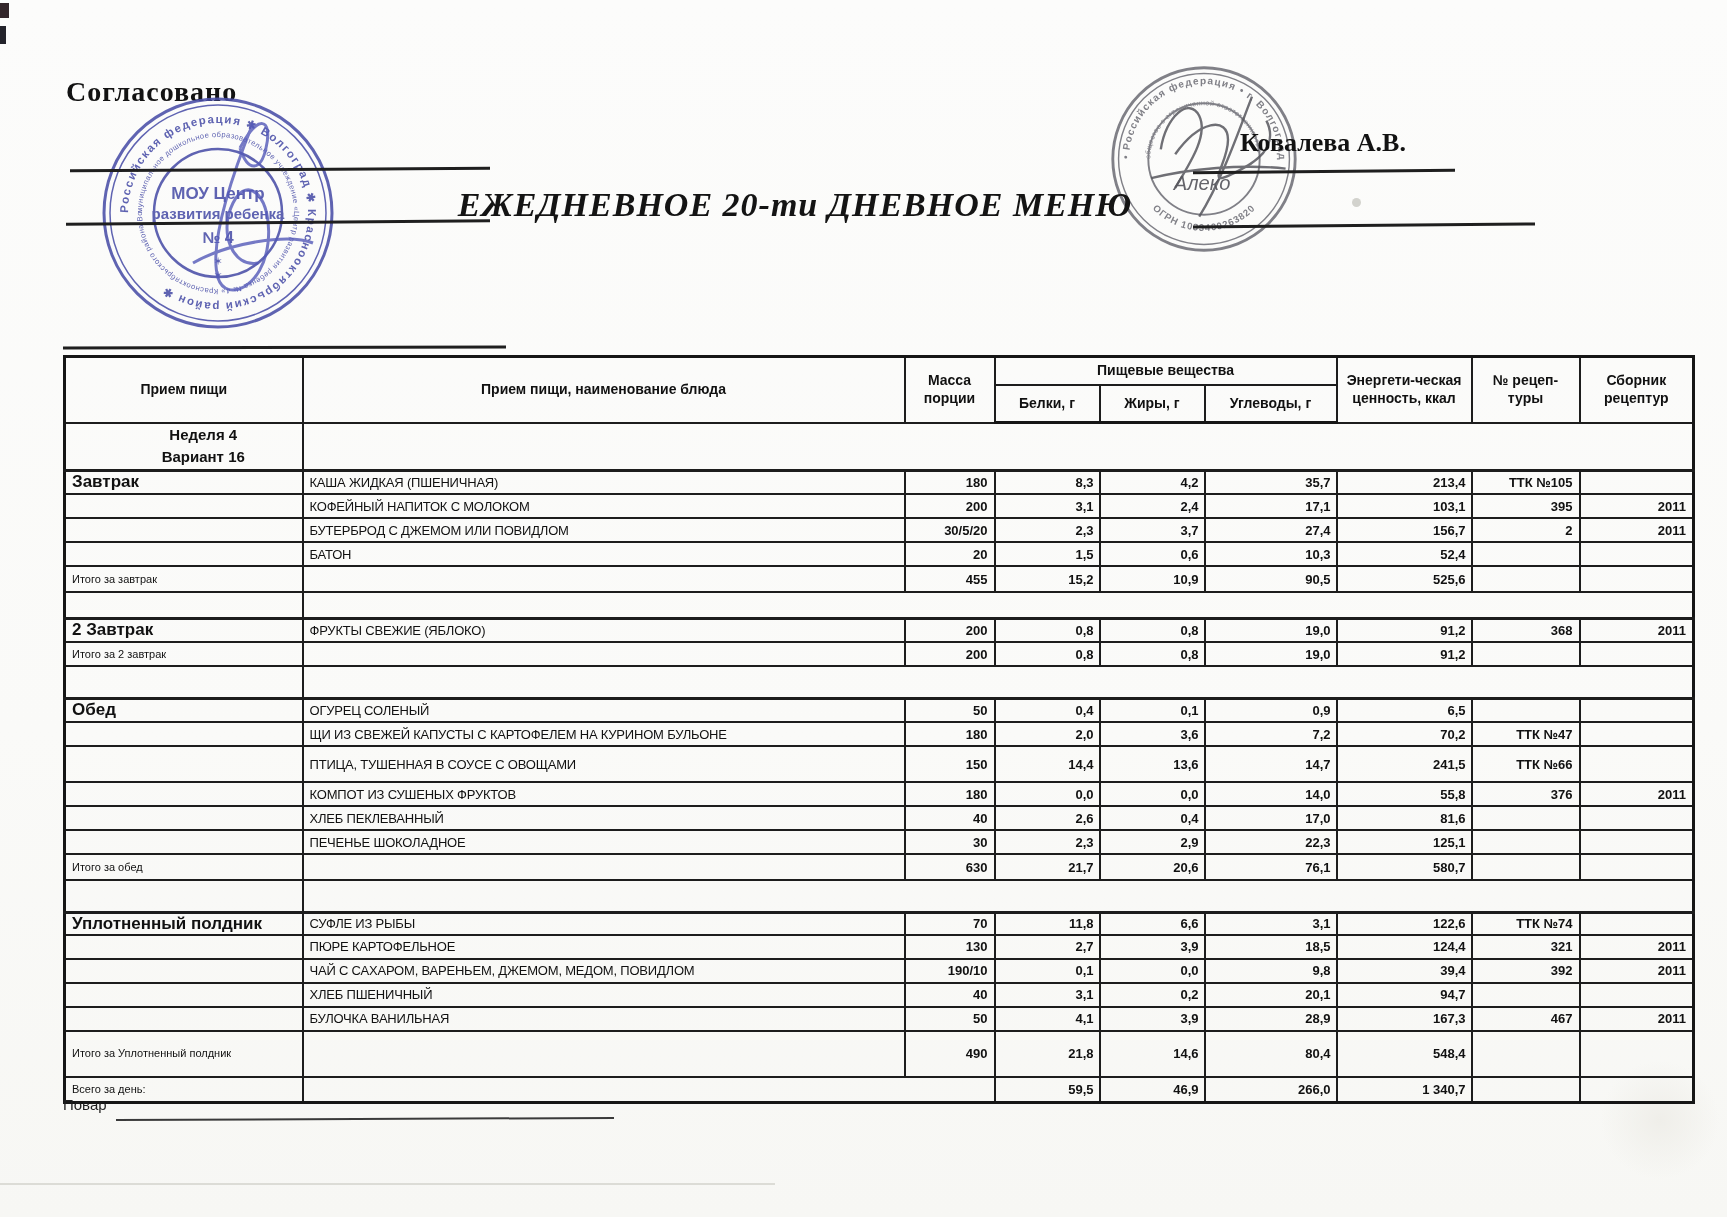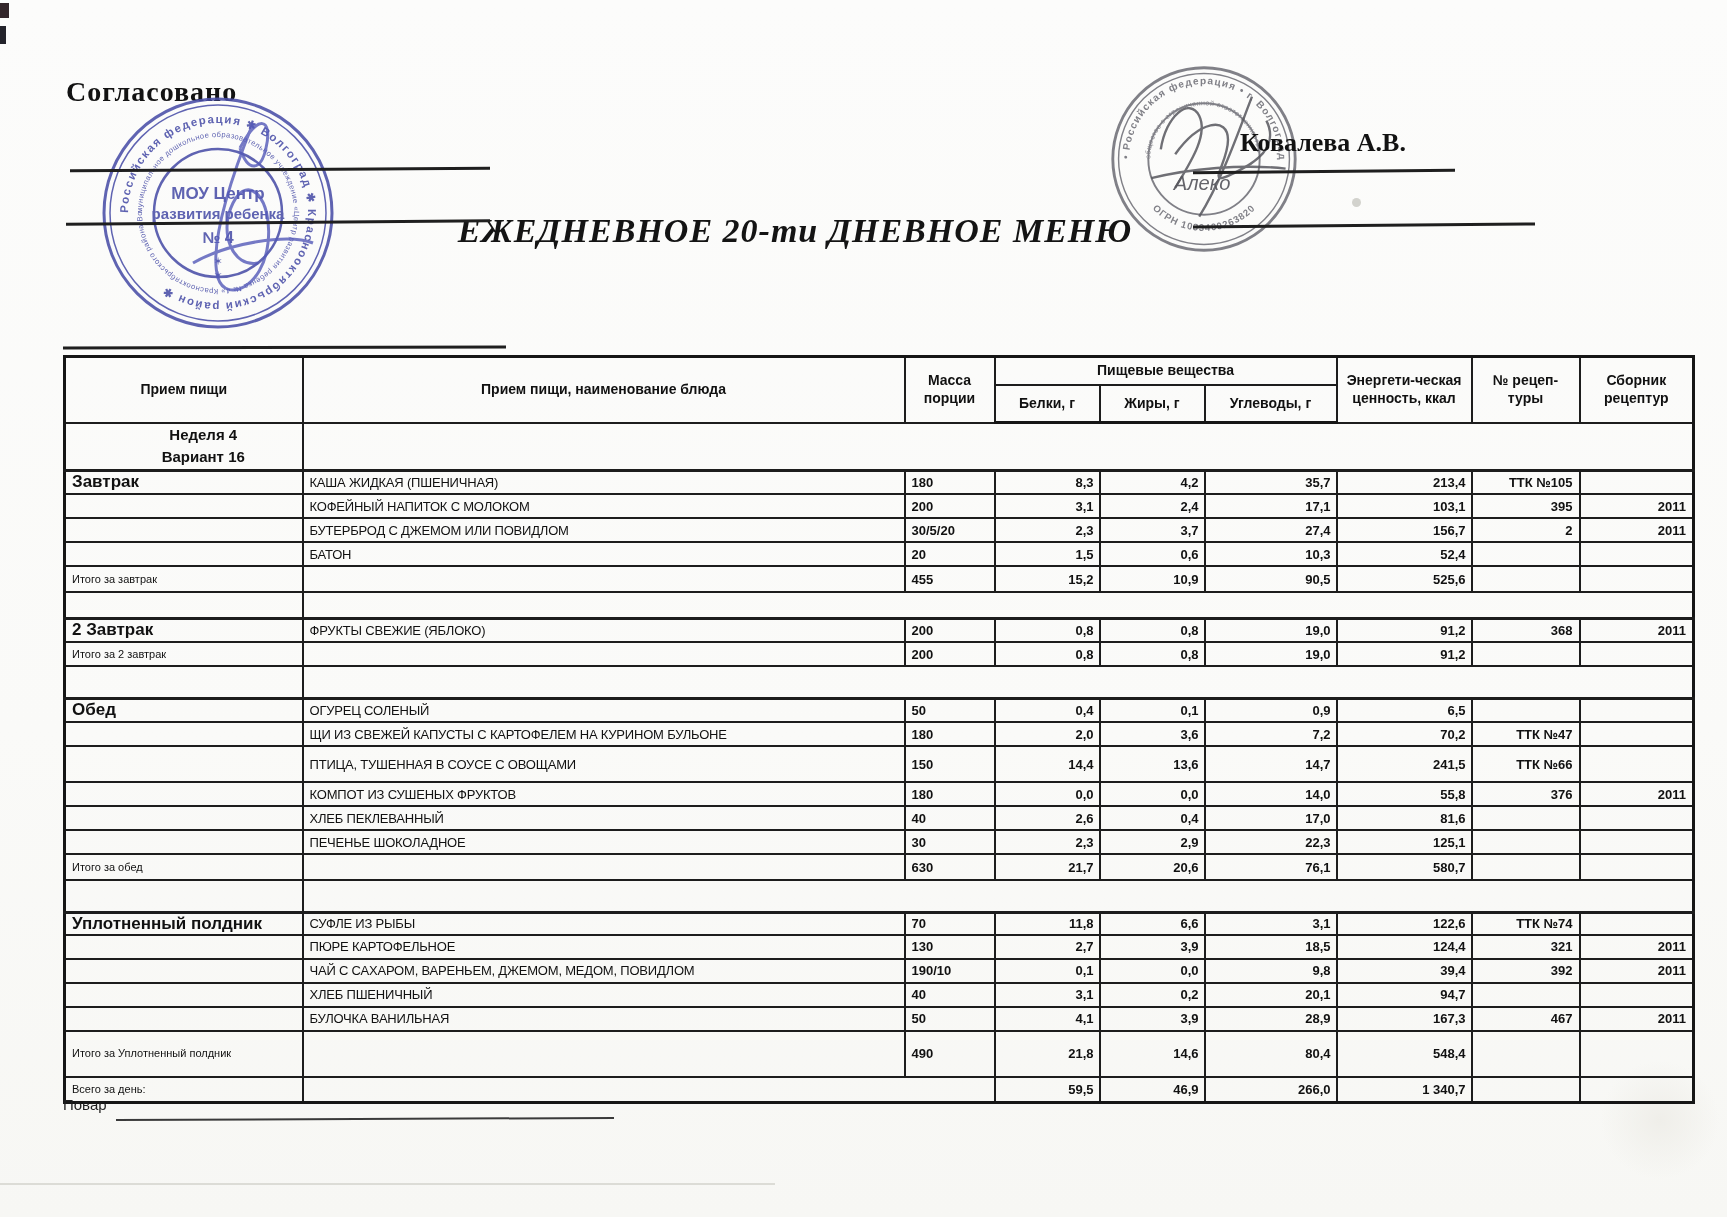--- a/index.html
+++ b/index.html
@@ -6,38 +6,38 @@
   .page{position:relative;width:1727px;height:1217px;background:linear-gradient(180deg,#fcfcfb 0%,#fafaf8 60%,#f7f7f4 100%);
         overflow:hidden;font-family:"Liberation Sans",sans-serif;color:#161616;}
   
   .h-serif{font-family:"Liberation Serif",serif;font-weight:bold;color:#121212;}
   .agreed{position:absolute;left:66px;top:76px;font-size:28px;letter-spacing:1px;}
   .approved{position:absolute;left:1096px;top:82px;font-size:27px;letter-spacing:.5px;z-index:5;}
   .approver{position:absolute;left:1240px;top:128px;font-size:26px;z-index:5;}
   .sigline{position:absolute;background:#1f1f1f;height:2.5px;z-index:6;}
   
   .title{position:absolute;text-align:center;font-family:"Liberation Serif",serif;font-style:italic;font-weight:bold;color:#141414;z-index:4;}
-  .t1{left:300px;top:212px;width:990px;font-size:34px;letter-spacing:1px;}
+  .t1{left:300px;top:186px;width:990px;font-size:34px;letter-spacing:1px;}
   .t2{left:330px;top:242px;width:1075px;font-size:32px;}
   .t3{left:120px;top:278px;width:1340px;font-size:29px;}
   
   .stamp{position:absolute;z-index:3;}
   .stamp text{font-family:"Liberation Sans",sans-serif;}
   
   .menu-table{position:absolute;left:63px;top:355px;width:1629px;border-collapse:collapse;table-layout:fixed;z-index:4;}
   .menu-table td,.menu-table th{border:2px solid #1d1d1d;padding:0 6px;font-size:13px;vertical-align:middle;overflow:hidden;
        white-space:nowrap;color:#111;}
   .menu-table th{font-size:14px;font-weight:bold;text-align:center;white-space:normal;line-height:1.25;padding:2px 4px;}
   .menu-table{border:3px solid #161616;}
   thead tr:first-child th{border-top:3px solid #161616;}
   thead tr:last-child th{border-bottom:3px solid #161616;}
   tr.sect td{border-top-width:3px;}
   td.d{text-align:left;letter-spacing:-0.2px;}
   td.n{text-align:right;font-weight:700;padding-right:5px;}
-  td.m{text-align:left;font-weight:700;}
+  td.m{text-align:right;font-weight:700;}
   td.c{text-align:right;font-weight:600;}
   td.s{font-weight:bold;font-size:17px;}
   td.tl{font-weight:normal;font-size:11px;white-space:normal;line-height:1.3;}
   td.week{text-align:center;font-weight:bold;font-size:15px;line-height:1.5;white-space:normal;padding-left:45px;}
   .wrapnarrow{display:inline-block;max-width:168px;white-space:normal;}
   tr.sep td{border-left-color:#1d1d1d;}
   
   .pretable-line{position:absolute;left:63px;top:346px;width:443px;height:3px;background:#1f1f1f;transform:rotate(-0.15deg);z-index:4;}
   .cook{position:absolute;left:63px;top:1096px;font-size:15px;color:#1e1e1e;z-index:4;}
   .cook-line{position:absolute;left:116px;top:1118px;width:498px;height:2px;background:#3a3a3a;transform:rotate(-0.25deg);z-index:4;}

